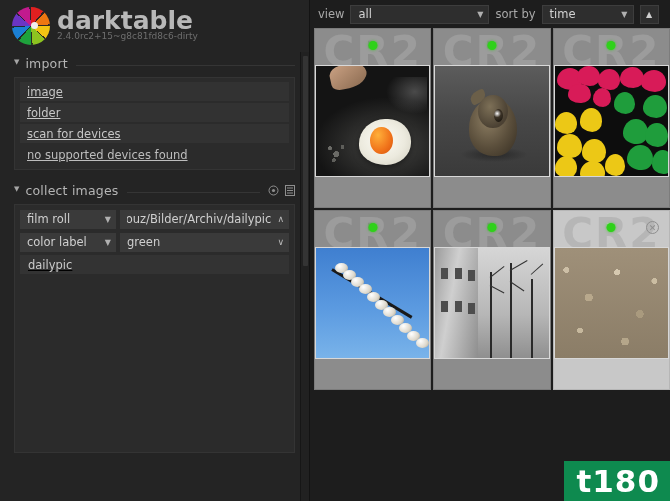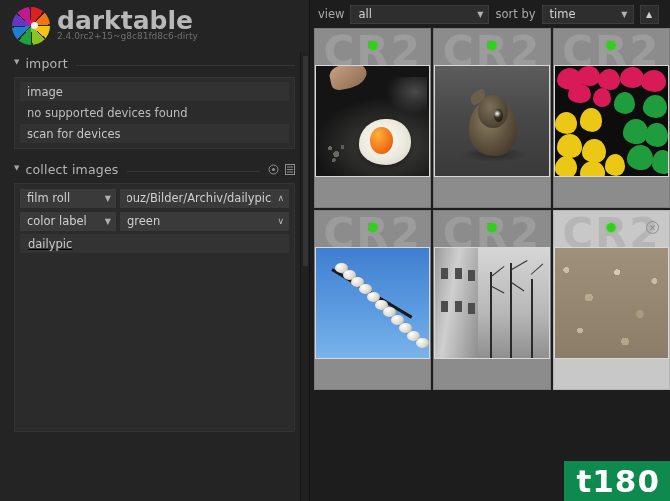--- a/index.html
+++ b/index.html
@@ -108,20 +108,21 @@
   }
 
   .row-btn {
     height: 19px;
     background: #323232;
     color: #c6c6c6;
     font-size: 11.5px;
     display: flex; align-items: center;
     padding-left: 7px;
     margin-bottom: 2px;
+    text-decoration: underline;
   }
   .row-btn.plain { background: transparent; color: #bdbdbd; }
   .row-btn:last-child { margin-bottom: 0; }
 
   
   .collect-body {
     background: #2b2b2b;
     border: 1px solid #343434;
     margin-top: 3px;
     padding: 4px 5px 8px 5px;
@@ -387,22 +388,23 @@
     </div>
 
     <div class="module">
       <div class="module-head">
         <span class="tri">▼</span>
         <span class="mtitle">import</span>
         <span class="headline"></span>
       </div>
       <div class="module-body">
         <div class="row-btn">image</div>
+        <div class="row-btn">folder</div>
+        <div class="row-btn">scan for devices</div>
         <div class="row-btn plain">no supported devices found</div>
-        <div class="row-btn">scan for devices</div>
       </div>
     </div>
 
     <div class="module" style="margin-top:9px;">
       <div class="module-head">
         <span class="tri">▼</span>
         <span class="mtitle">collect images</span>
         <span class="headline"></span>
         <span class="head-icons">
           <span class="hicon">

